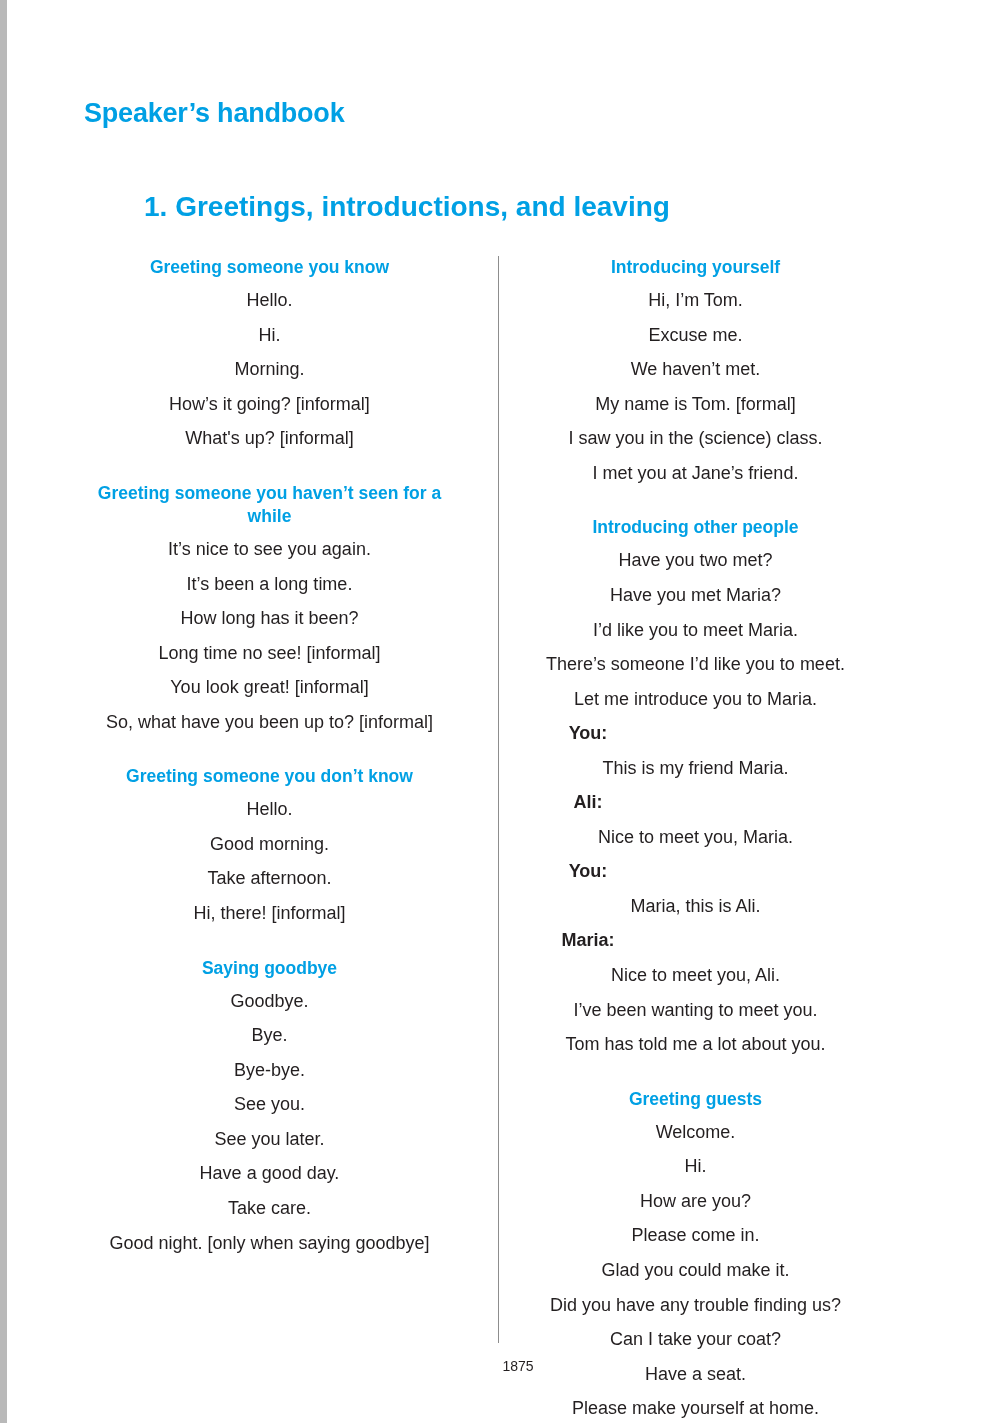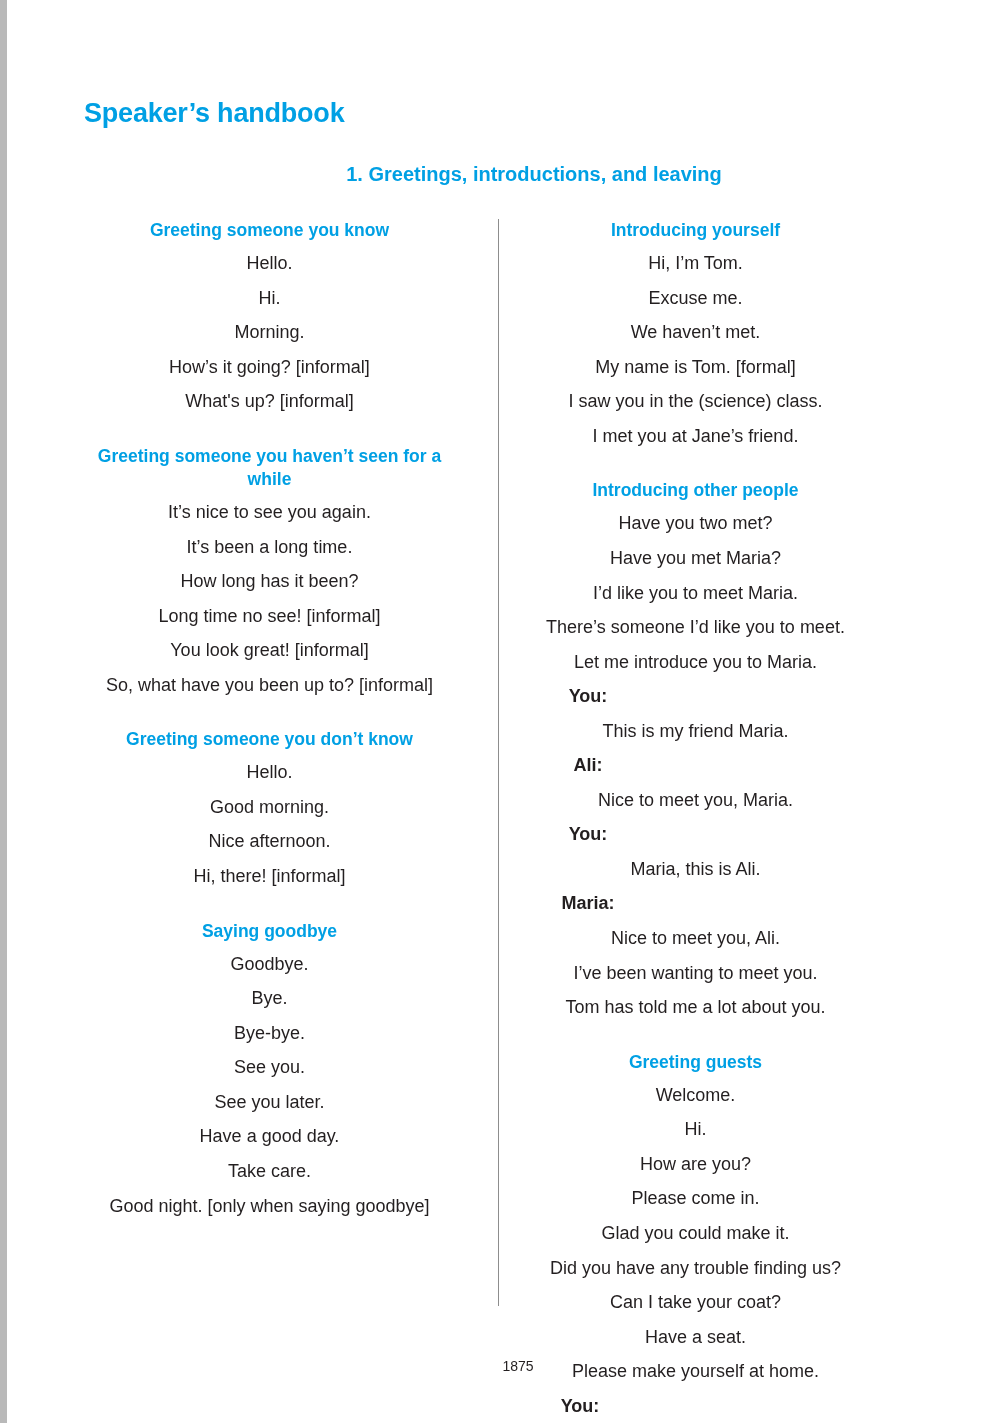--- a/index.html
+++ b/index.html
@@ -38,24 +38,24 @@
   .doc-title {
     color: #00a0e4;
     font-size: 27px;
     font-weight: bold;
     letter-spacing: -0.2px;
     margin-top: 98px;
     margin-bottom: 0;
   }
   .section-title {
     color: #00a0e4;
-    font-size: 20px;
-    font-weight: bold;
-    text-align: center;
-    margin-top: 34px;
+    font-size: 28px;
+    font-weight: bold;
+    text-align: left;
+    margin-top: 62px;
     padding-left: 60px;
   }
   .columns {
     display: flex;
     margin-top: 33px;
     position: relative;
   }
   .col {
     width: 395px;
     box-sizing: border-box;
@@ -142,21 +142,21 @@
           <div class="line">How long has it been?</div>
           <div class="line">Long time no see! [informal]</div>
           <div class="line">You look great! [informal]</div>
           <div class="line">So, what have you been up to? [informal]</div>
         </div>
 
         <div class="group">
           <div class="grp-head">Greeting someone you don’t know</div>
           <div class="line">Hello.</div>
           <div class="line">Good morning.</div>
-          <div class="line">Nice afternoon.</div>
+          <div class="line">Take afternoon.</div>
           <div class="line">Hi, there! [informal]</div>
         </div>
 
         <div class="group">
           <div class="grp-head">Saying goodbye</div>
           <div class="line">Goodbye.</div>
           <div class="line">Bye.</div>
           <div class="line">Bye-bye.</div>
           <div class="line">See you.</div>
           <div class="line">See you later.</div>

